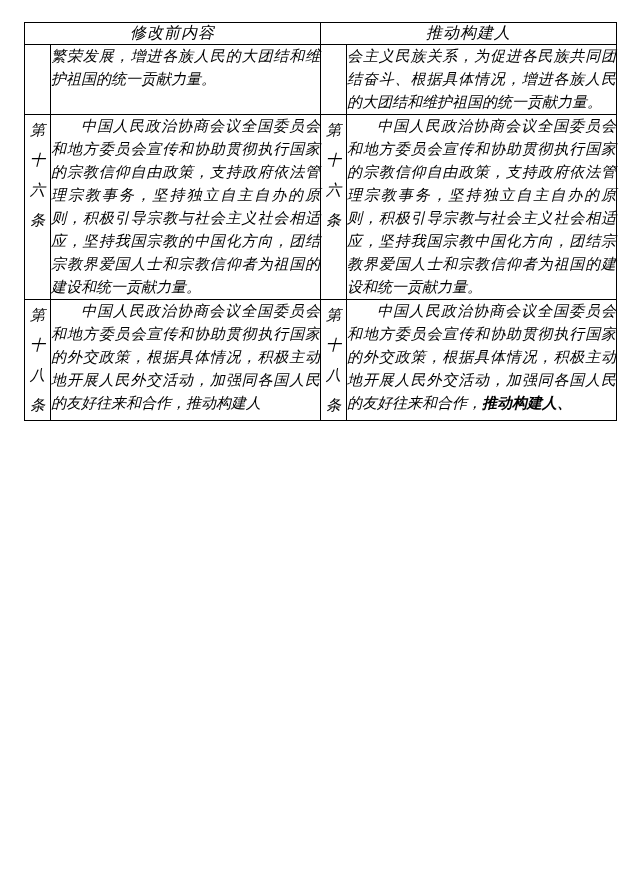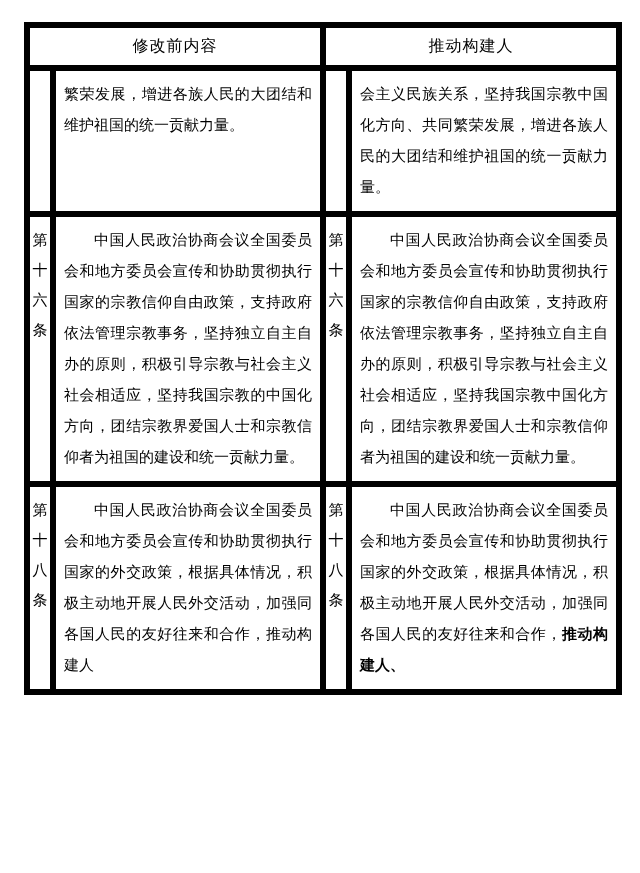--- a/index.html
+++ b/index.html
@@ -20,23 +20,24 @@
     height: 873px;
     box-sizing: border-box;
     padding: 22px 24px 0 24px;
   }
   table.doc-table {
     border-collapse: collapse;
     width: 592px;
     table-layout: fixed;
   }
   table.doc-table td, table.doc-table th {
-    border: 6px solid #000000;
+    border: 1px solid #000000;
     vertical-align: top;
-    padding: 8px;
+    padding: 0;
+    font-style: italic;
   }
   .hdr-cell {
     text-align: center;
     font-size: 16px;
     font-weight: normal;
     padding: 8px 0 9px 0;
     letter-spacing: 1px;
   }
   .label-cell {
     width: 26px;
@@ -54,21 +55,21 @@
     height: 100%;
     min-height: 100%;
   }
   .label-char {
     display: block;
     line-height: 30px;
     font-size: 15px;
   }
   .text-cell {
     font-size: 15px;
-    line-height: 31px;
+    line-height: 23px;
     padding: 8px 8px 8px 9px;
     text-align: justify;
     text-justify: inter-ideograph;
   }
   .text-cell p {
     margin: 0;
   }
   .indent {
     text-indent: 2em;
   }
@@ -101,21 +102,21 @@
         <td class="label-cell">
           <div class="label-inner"></div>
         </td>
         <td class="text-cell">
           <p>繁荣发展，增进各族人民的大团结和维护祖国的统一贡献力量。</p>
         </td>
         <td class="label-cell">
           <div class="label-inner"></div>
         </td>
         <td class="text-cell">
-          <p>会主义民族关系，坚持我国宗教中国化方向、共同繁荣发展，增进各族人民的大团结和维护祖国的统一贡献力量。</p>
+          <p>会主义民族关系，为促进各民族共同团结奋斗、根据具体情况，增进各族人民的大团结和维护祖国的统一贡献力量。</p>
         </td>
       </tr>
 
       <tr>
         <td class="label-cell">
           <div class="label-inner">
             <span class="label-char">第</span>
             <span class="label-char">十</span>
             <span class="label-char">六</span>
             <span class="label-char">条</span>

